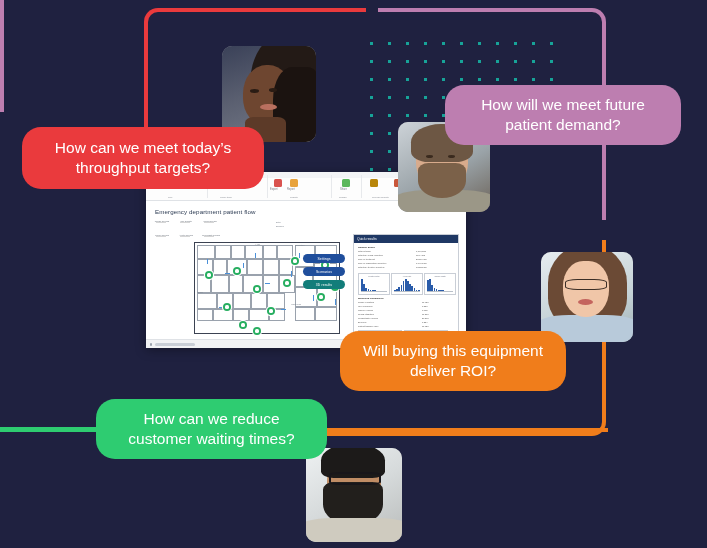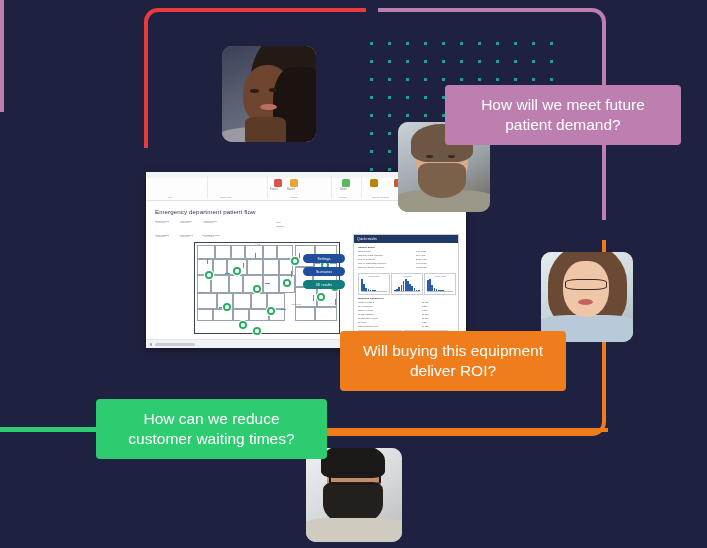--- a/index.html
+++ b/index.html
@@ -165,21 +165,21 @@
   .mini .axis{position:absolute;left:2px;right:2px;bottom:2.4px;height:.5px;background:#b9c0c9;}
   .app-status{
     position:absolute;left:0;bottom:0;width:100%;height:8px;background:#f1f2f4;
     border-top:1px solid #dfe2e6;
   }
   .app-status .pill{position:absolute;left:9px;top:2.5px;width:40px;height:3.5px;background:#c9ced6;border-radius:2px;}
   .app-status .dot{position:absolute;left:3.5px;top:3px;width:2.5px;height:2.5px;background:#9aa2ad;border-radius:50%;}
 
   
   .bubble{
-    position:absolute;color:#fff;border-radius:4px;
+    position:absolute;color:#fff;border-radius:19px;
     display:flex;align-items:center;justify-content:center;
     text-align:center;line-height:1.28;font-size:15.5px;
     padding:5px 16px;box-sizing:border-box;
   }
   .b-red{left:22px;top:127px;width:242px;height:62px;background:#ea3a3d;}
   .b-purple{left:445px;top:85px;width:236px;height:60px;background:#bd7eb0;}
   .b-orange{left:340px;top:331px;width:226px;height:60px;background:#f07d1b;}
   .b-green{left:96px;top:399px;width:231px;height:60px;background:#2ecc71;}
 </style>
 </head>
@@ -689,17 +689,18 @@
     <div class="ph">
       <div class="bg"></div>
         <div class="face"></div>
         <div class="hair"></div>
       <div class="beard"></div>
         <div class="glass"></div>
         <div class="shirt"></div>
     </div>
   </div>
 
+  <div class="bubble b-red">How can we meet today’s throughput targets?</div>
   <div class="bubble b-purple">How will we meet future patient demand?</div>
   <div class="bubble b-green">How can we reduce customer waiting times?</div>
   <div class="bubble b-orange">Will buying this equipment deliver ROI?</div>
 
 </div>
 
 </body></html>

